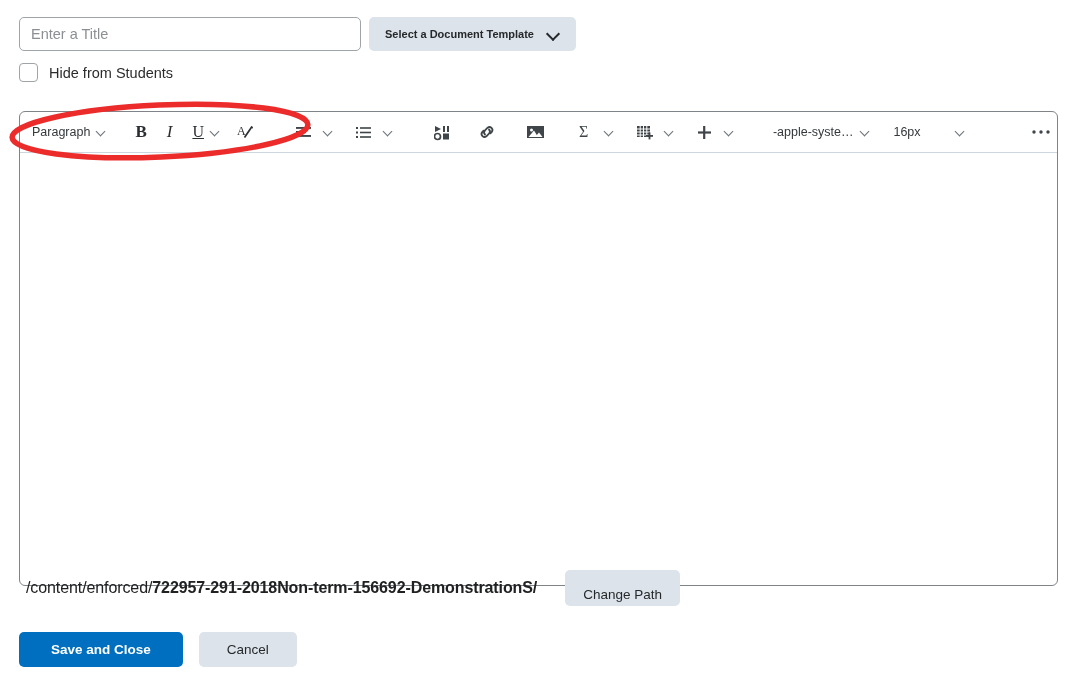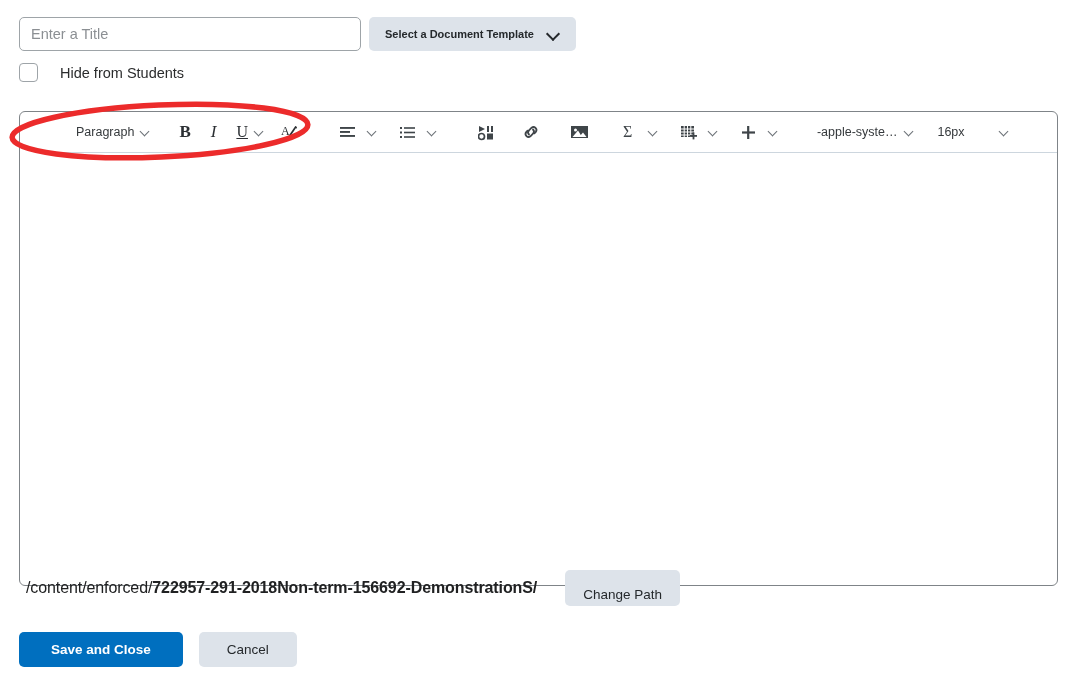--- a/index.html
+++ b/index.html
@@ -84,36 +84,34 @@
     width: 19px; height: 19px;
     box-sizing: border-box;
     border: 1px solid #9ea4a8;
     border-radius: 4px;
     background: #fff;
     cursor: pointer;
   }
   .hide-label {
     font-size: 14.5px;
     color: #2b2c2d;
-    margin-left: 11px;
   }
 
   
   .editor {
     position: absolute;
     left: 19px;
     top: 111px;
     width: 1039px;
     height: 475px;
     box-sizing: border-box;
     border: 1px solid #7f8488;
     border-radius: 6px;
     background: #ffffff;
     overflow: hidden;
-    padding-left: 44px;
   }
   .toolbar {
     height: 41px;
     box-sizing: border-box;
     border-bottom: 1px solid #cdd6de;
     display: flex;
     align-items: center;
     padding: 0 6px 0 8px;
     position: relative;
   }

